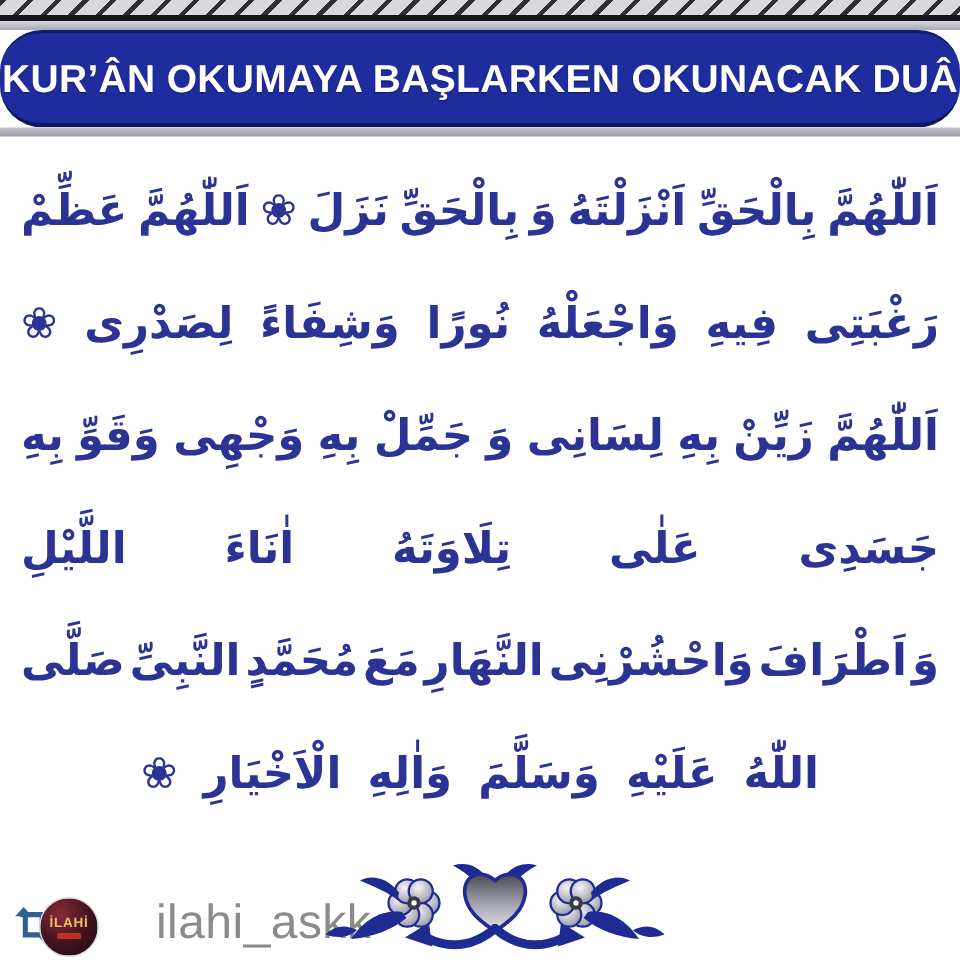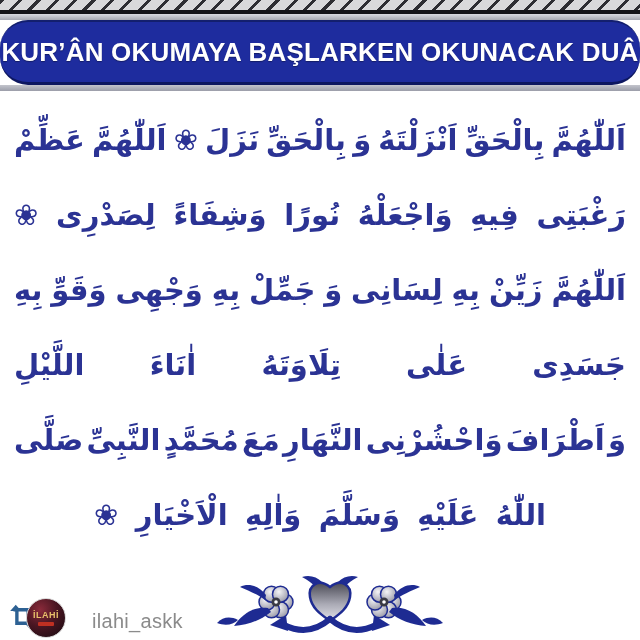--- a/index.html
+++ b/index.html
@@ -42,21 +42,21 @@
   .repost-icon{position:absolute;left:9px;bottom:12px;width:27px;height:31px;}
   .avatar{
     position:absolute;left:26px;bottom:6px;width:38px;height:38px;border-radius:50%;
     background:radial-gradient(circle at 35% 28%,#8a2a3a 0%,#4a1622 45%,#150a10 100%);
     border:1px solid #d8d8d8;display:flex;flex-direction:column;
     align-items:center;justify-content:center;overflow:hidden;
   }
   .avatar .av-top{color:#e7c06a;font-size:9px;font-weight:bold;letter-spacing:0.5px;line-height:1;}
   .avatar .av-bot{width:16px;height:4px;background:#c03022;border-radius:1px;margin-top:2px;}
   .username{
-    position:absolute;left:92px;bottom:11px;color:#8b8b8b;font-size:20px;
+    position:absolute;left:104px;bottom:11px;color:#8b8b8b;font-size:32px;
     letter-spacing:0.3px;
   }
   .ornament{
     position:absolute;left:50%;bottom:8px;transform:translateX(-50%);
     margin-left:10px;width:232px;height:64px;
   }
 </style>
 </head>
 <body>
 

